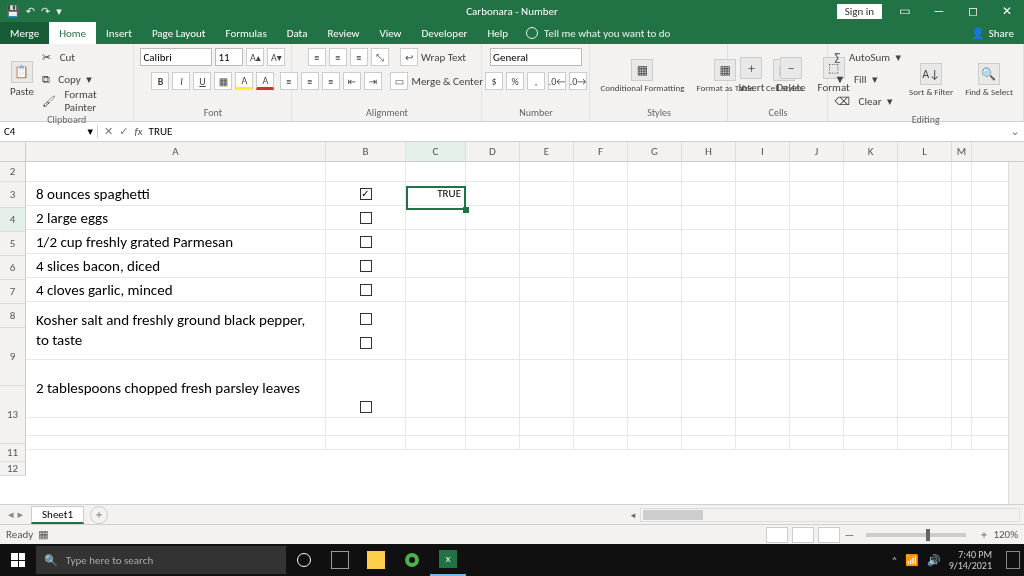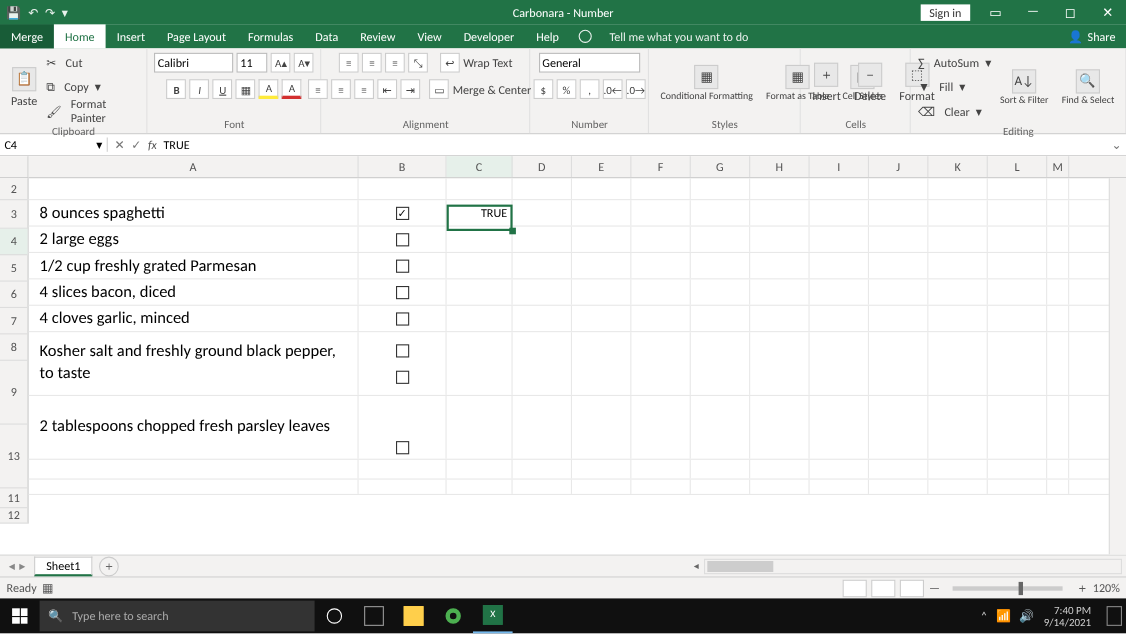--- a/index.html
+++ b/index.html
@@ -12,21 +12,21 @@
   .titlebar .doc-title { position: absolute; left: 50%; transform: translateX(-50%); color: #fff; }
   .titlebar .win-controls { position: absolute; right: 0; top: 0; display: flex; align-items: center; height: 100%; }
   .titlebar .win-controls .signin { background: #fff; color: #333; padding: 1px 8px; font-size: 11px; margin-right: 6px; }
   .titlebar .win-controls .wbtn { width: 34px; height: 22px; display: flex; align-items: center; justify-content: center; color: #fff; font-size: 12px; }
 
   
   .tabs { height: 22px; background: #217346; color: #fff; display: flex; align-items: center; font-size: 11px; }
   .tabs .tab { padding: 0 10px; height: 100%; display: flex; align-items: center; cursor: default; }
   .tabs .tab.file { background: #185c37; }
   .tabs .tab.active { background: #fff; color: #217346; }
-  .tabs .tell { display: flex; align-items: center; gap: 16px; padding-left: 8px; opacity: .9; }
+  .tabs .tell { display: flex; align-items: center; gap: 6px; padding-left: 8px; opacity: .9; }
   .tabs .bulb { width: 12px; height: 12px; border: 1px solid #fff; border-radius: 50%; display:inline-block; position:relative;}
   .tabs .share { margin-left: auto; padding-right: 10px; display: flex; align-items: center; gap: 4px; }
 
   
   .ribbon { height: 78px; background: #f3f2f1; border-bottom: 1px solid #d0d0d0; display: flex; font-size: 11px; color: #444; }
   .group { border-right: 1px solid #e1e1e1; padding: 3px 6px 2px 6px; display: flex; flex-direction: column; justify-content: space-between; position: relative; }
   .group .label { text-align: center; font-size: 10px; color: #666; padding-top: 2px; }
   .group .body { flex: 1; display: flex; align-items: center; gap: 4px; }
   .iconbtn { display: flex; flex-direction: column; align-items: center; justify-content: center; padding: 2px 4px; gap: 2px; }
   .iconbtn .glyph { width: 22px; height: 22px; background: #e8e8e8; border: 1px solid #ccc; display:flex;align-items:center;justify-content:center;font-size:12px;}

